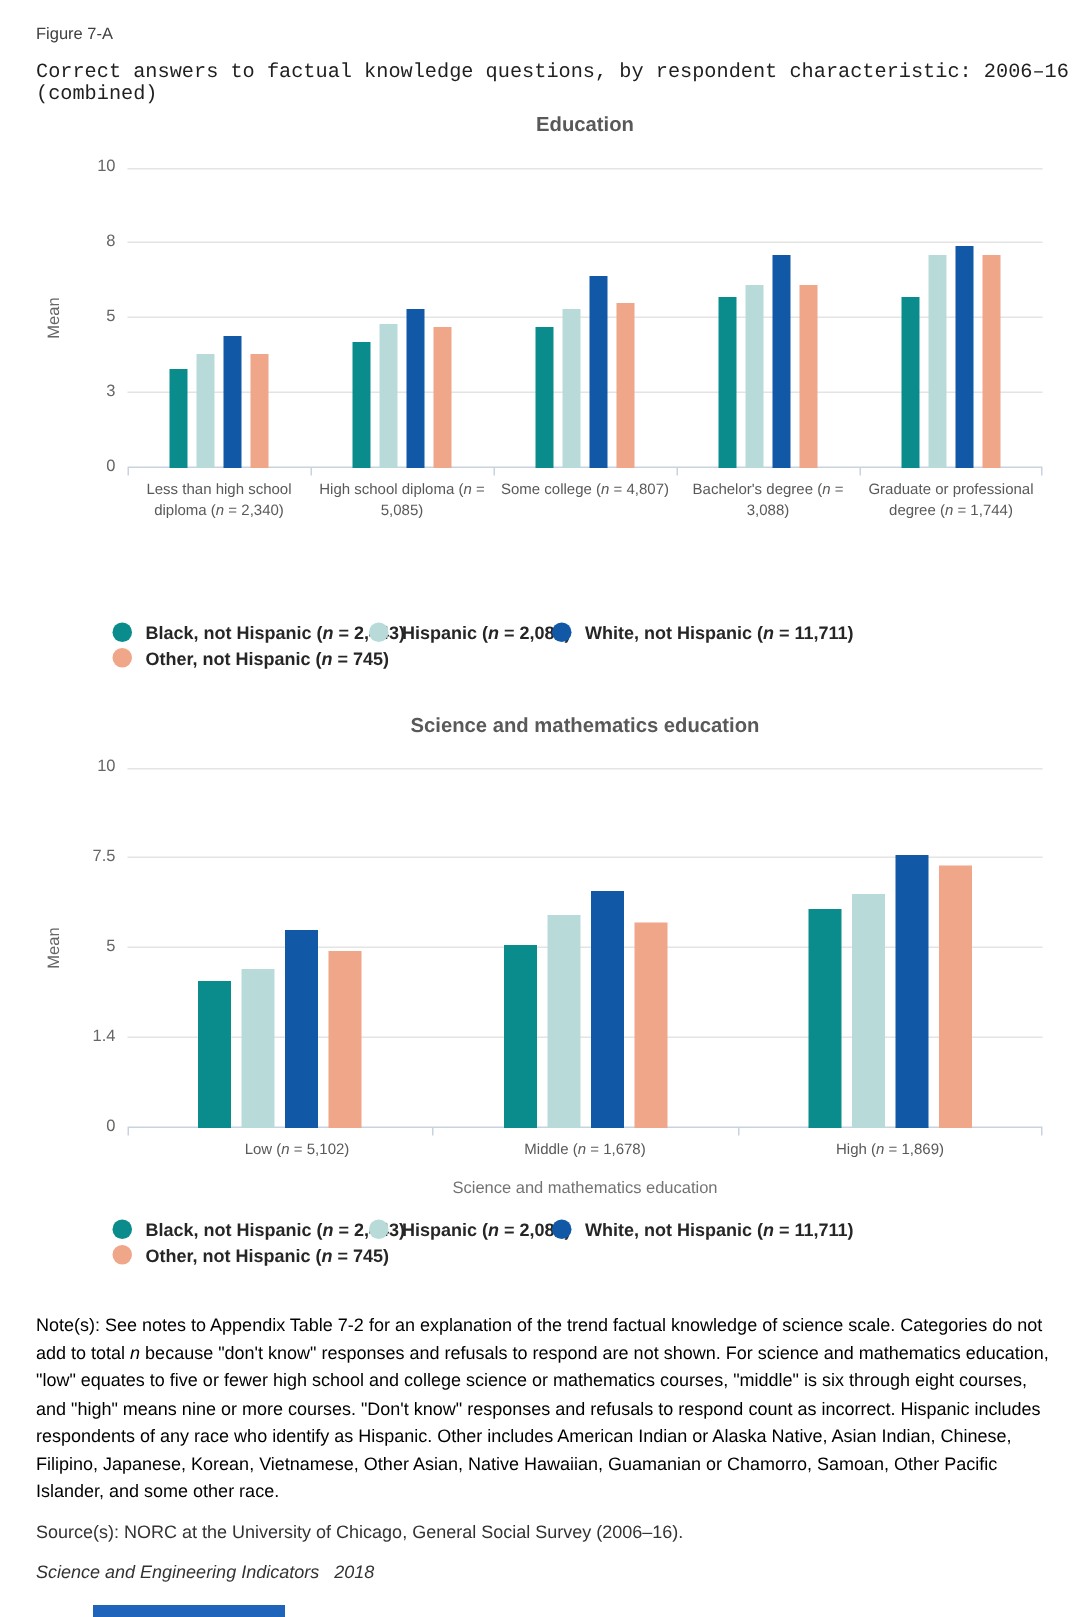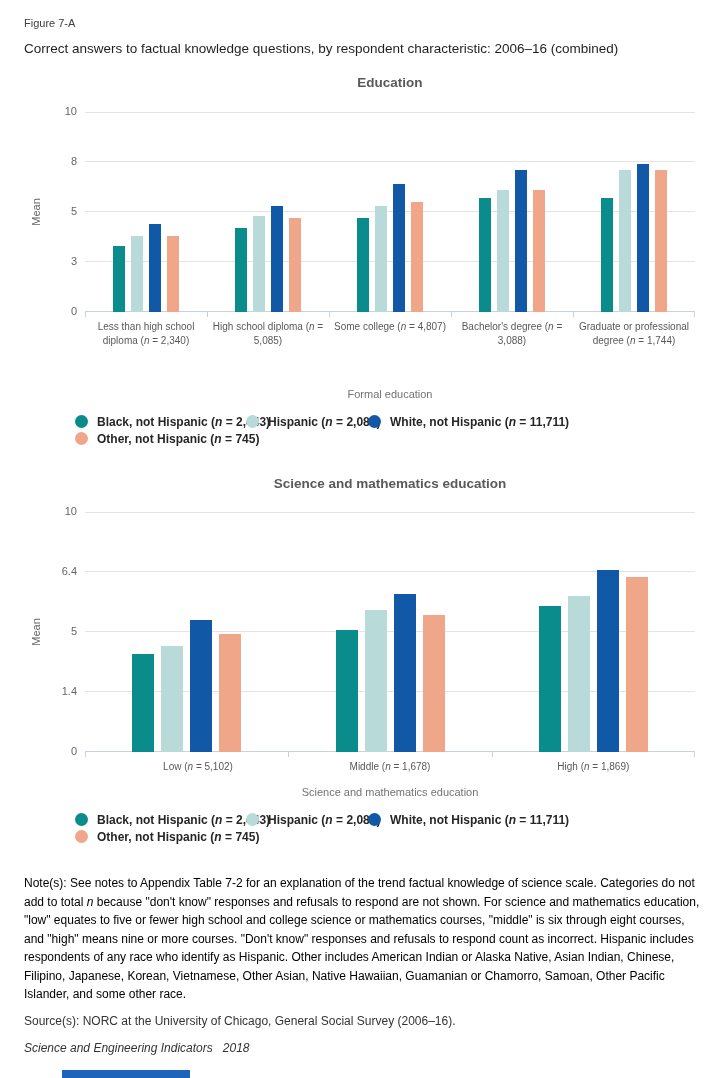--- a/index.html
+++ b/index.html
@@ -1,20 +1,20 @@
 <!DOCTYPE html>
 <html><head>
 <meta charset="utf-8">
 <style>
   html,body { margin:0; padding:0; background:#fff; }
   body { font-family:"Liberation Sans", sans-serif; }
   #page { position:relative; width:724px; height:1078px; background:#ffffff; overflow:hidden; }
 
   .figure-label { position:absolute; left:24px; top:17px; font-size:11px; color:#404040; }
-  .main-title   { position:absolute; left:24px; top:41px; width:690px; font-size:13.5px; color:#1f1f1f; }
+  .main-title   { position:absolute; left:24px; top:41px; width:690px; font-size:13.5px; color:#1f1f1f;font-family:Liberation Mono, monospace; }
 
   .chart-title  { position:absolute; left:85px; width:610px; text-align:center;
                   font-weight:bold; font-size:13.5px; color:#595959; }
   #chart-title-0 { top:75px; }
   #chart-title-1 { top:476px; }
 
   .plot { position:absolute; left:85px; width:610px; }
   #plot-0 { top:112px; height:200px; }
   #plot-1 { top:512px; height:240px; }
 
@@ -105,21 +105,20 @@
       <div class="bar" style="left: 448px; width: 12px; height: 122px; background: rgb(239, 166, 137);"></div>
       <div class="bar" style="left: 570px; width: 12px; height: 142px; background: rgb(239, 166, 137);"></div>
     </div>
   <div class="cats" id="cats-0">
       <div class="cat-label" style="left: -3px; width: 128px; top: 0px;">Less than high school diploma (<i>n</i> = 2,340)</div>
       <div class="cat-label" style="left: 119px; width: 128px; top: 0px;">High school diploma (<i>n</i> = 5,085)</div>
       <div class="cat-label" style="left: 241px; width: 128px; top: 0px;">Some college (<i>n</i> = 4,807)</div>
       <div class="cat-label" style="left: 363px; width: 128px; top: 0px;">Bachelor's degree (<i>n</i> = 3,088)</div>
       <div class="cat-label" style="left: 485px; width: 128px; top: 0px;">Graduate or professional degree (<i>n</i> = 1,744)</div>
     </div>
-  <div class="axis-title" id="xlabel-0">Formal education</div>
   <div class="legend" id="legend-0">
       <div class="legend-item" style="left: 75px; top: 0px;">
         <span class="legend-dot" style="background: rgb(10, 140, 140);"></span>
         <span class="legend-label">Black, not Hispanic (<i>n</i> = 2,443)</span>
       </div>
       <div class="legend-item" style="left: 246px; top: 0px;">
         <span class="legend-dot" style="background: rgb(184, 219, 217);"></span>
         <span class="legend-label">Hispanic (<i>n</i> = 2,088)</span>
       </div>
       <div class="legend-item" style="left: 368px; top: 0px;">
@@ -135,21 +134,21 @@
   <div class="chart-title" id="chart-title-1">Science and mathematics education</div>
   <div class="ylabel" id="ylabel-1">Mean</div>
   <div class="plot" id="plot-1">
       <div class="baseline" style="top: 239px;"></div>
       <div class="ytick" style="top: 233px;">0</div>
       <div class="gridline" style="top: 179px;"></div>
       <div class="ytick" style="top: 173px;">1.4</div>
       <div class="gridline" style="top: 119px;"></div>
       <div class="ytick" style="top: 113px;">5</div>
       <div class="gridline" style="top: 59px;"></div>
-      <div class="ytick" style="top: 53px;">6.4</div>
+      <div class="ytick" style="top: 53px;">7.5</div>
       <div class="gridline" style="top: 0px;"></div>
       <div class="ytick" style="top: -7px;">10</div>
       <div class="xtick" style="left: 0px; top: 240px;"></div>
       <div class="xtick" style="left: 203.333px; top: 240px;"></div>
       <div class="xtick" style="left: 406.667px; top: 240px;"></div>
       <div class="xtick" style="left: 609px; top: 240px;"></div>
       <div class="bar" style="left: 47.1667px; width: 22px; height: 98.4px; background: rgb(10, 140, 140);"></div>
       <div class="bar" style="left: 250.5px; width: 22px; height: 122.4px; background: rgb(10, 140, 140);"></div>
       <div class="bar" style="left: 453.833px; width: 22px; height: 146.4px; background: rgb(10, 140, 140);"></div>
       <div class="bar" style="left: 76.1667px; width: 22px; height: 105.6px; background: rgb(184, 219, 217);"></div>

